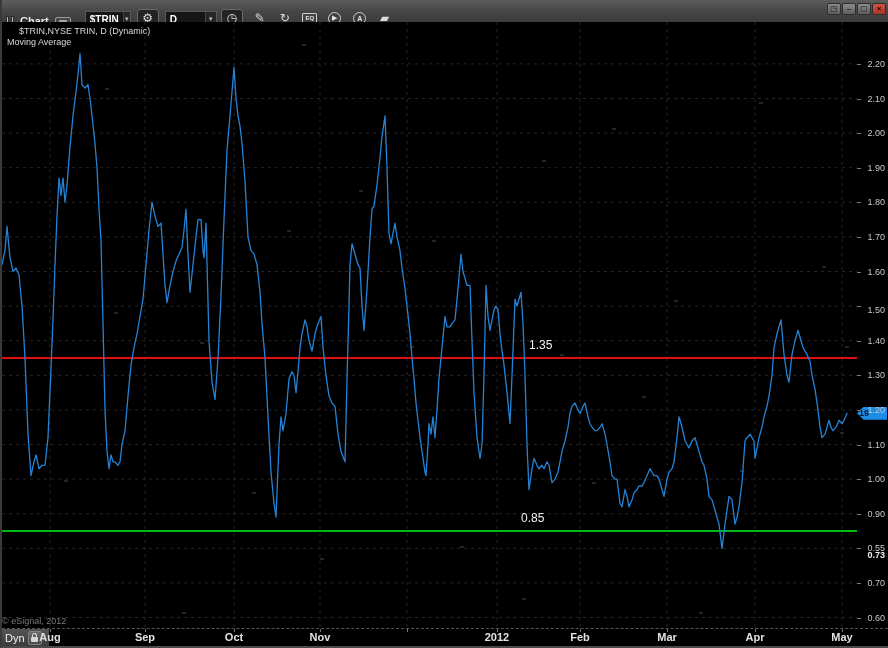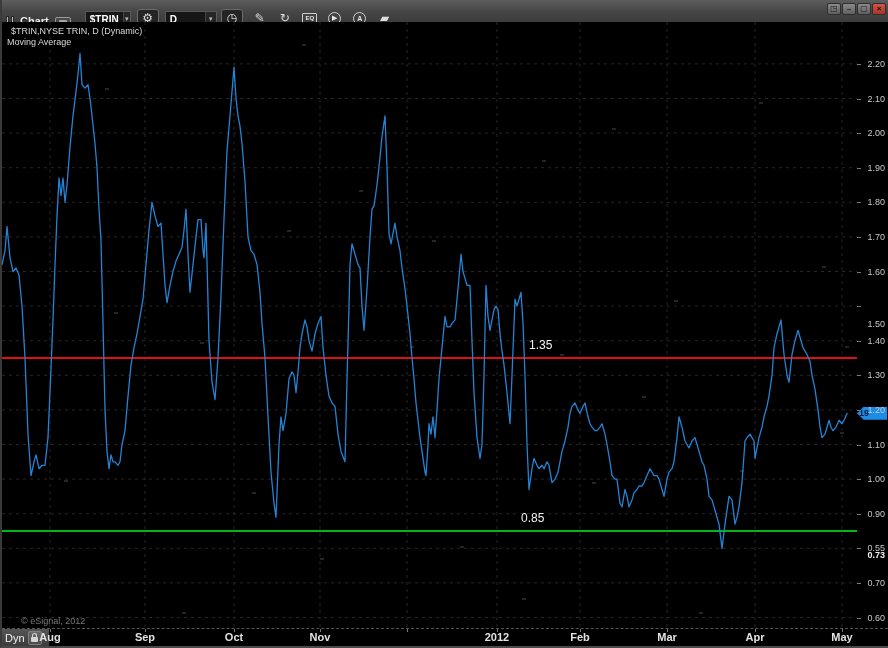--- a/index.html
+++ b/index.html
@@ -39,21 +39,21 @@
   .wbtn{width:14px;height:12px;border:1px solid #2e2e2e;border-radius:2px;
     background:linear-gradient(#8a8a8a,#5f5f5f);color:#1d1d1d;font-size:8px;line-height:10px;
     display:flex;align-items:center;justify-content:center;font-weight:bold;}
   .wbtn.close{background:linear-gradient(#d05548,#a83428);color:#2d0502;}
   
   .chart-area{position:absolute;left:0;top:22px;width:857px;height:608px;background:#000;
     border-right:1px solid #4d4d4d;}
   .chart-area svg{position:absolute;left:0;top:0;}
   .ovl{position:absolute;color:#d8d8d8;font-size:9px;white-space:nowrap;}
   .hline-label{position:absolute;color:#f2f2f2;font-size:12px;}
-  .copyright{position:absolute;left:19px;top:594px;color:#7a7a7a;font-size:9px;}
+  .copyright{position:absolute;left:0;top:594px;color:#7a7a7a;font-size:9px;}
   
   .price-axis{position:absolute;right:0;top:22px;width:31px;height:608px;background:#000;}
   .pal{position:absolute;right:3px;color:#c8c8c8;font-size:9px;line-height:10px;}
   .ptick{position:absolute;left:0;width:4px;height:1px;background:#7a7a7a;}
   .ptag{position:absolute;left:0;width:30px;height:13px;background:#1b8ce8;
     clip-path:polygon(0 50%,22% 0,100% 0,100% 100%,22% 100%);
     color:#001d3d;font-size:9px;font-weight:bold;display:flex;align-items:center;justify-content:flex-end;
     padding-right:18px;}
   .pextra{position:absolute;right:3px;color:#efefef;font-size:9px;font-weight:bold;}
   
@@ -179,21 +179,21 @@
         <rect x="590" y="482" width="4" height="2" fill="#20262c"></rect>
         <rect x="672" y="300" width="4" height="2" fill="#20262c"></rect>
         <rect x="843" y="346" width="4" height="2" fill="#20262c"></rect>
         <rect x="408" y="346" width="4" height="2" fill="#20262c"></rect>
         <rect x="540" y="160" width="4" height="2" fill="#20262c"></rect>
         <rect x="285" y="230" width="4" height="2" fill="#20262c"></rect>
         <line x1="0" y1="358" x2="857" y2="358" stroke="#e01010" stroke-width="2"></line>
         <line x1="0" y1="531" x2="857" y2="531" stroke="#00b818" stroke-width="2"></line>
         <path d="M0 264.6L3 250.7L5 226.5L8 257.7L11 271.5L14 268.0L17 275.0L20 306.1L23 358.0L26 434.1L29 475.6L32 461.8L34 454.9L37 468.7L40 465.3L43 465.3L46 437.6L49 368.4L51 319.9L53 264.6L55 216.1L57 178.1L59 195.4L61 178.1L63 202.3L65 185.0L68 146.9L71 115.8L74 91.6L76 74.3L78 53.5L80 84.7L83 88.1L86 84.7L88 98.5L90 115.8L93 143.5L95 167.7L97 209.2L99 240.4L101 323.4L103 409.9L105 451.4L107 468.7L109 454.9L111 461.8L113 461.8L116 465.3L118 461.8L120 444.5L123 430.7L126 396.1L129 364.9L132 347.6L135 333.8L138 316.5L141 299.2L144 264.6L147 230.0L150 202.3L153 216.1L156 226.5L159 223.1L161 254.2L163 285.3L165 302.6L168 285.3L171 271.5L174 261.1L177 254.2L180 247.3L182 230.0L184 209.2L186 254.2L188 292.3L191 264.6L194 236.9L196 219.6L199 219.6L201 250.7L202 257.7L204 223.1L207 340.7L210 382.2L213 399.5L216 358.0L219 295.7L222 219.6L225 150.4L228 115.8L230 91.6L232 67.4L234 98.5L236 115.8L238 126.2L240 143.5L243 181.5L246 236.9L249 250.7L252 254.2L255 264.6L258 292.3L260 323.4L263 358.0L266 416.8L269 472.2L272 503.3L274 517.2L277 444.5L279 416.8L281 430.7L284 413.4L287 378.8L290 371.8L292 375.3L294 392.6L296 371.8L298 347.6L300 333.8L303 319.9L305 326.9L307 340.7L310 351.1L313 333.8L316 323.4L319 316.5L321 347.6L324 375.3L327 396.1L330 403.0L333 406.4L336 434.1L339 451.4L343 461.8L345 378.8L347 306.1L348 264.6L350 243.8L353 254.2L356 264.6L358 268.0L360 306.1L362 330.3L365 288.8L368 236.9L370 209.2L372 205.8L375 185.0L378 157.3L380 136.6L383 115.8L385 167.7L387 233.4L389 243.8L391 233.4L393 223.1L395 236.9L398 250.7L400 268.0L403 288.8L405 306.1L408 333.8L410 358.0L412 378.8L414 403.0L416 420.3L418 437.6L420 451.4L423 472.2L424 475.6L426 444.5L427 423.7L429 434.1L431 416.8L433 437.6L435 409.9L437 378.8L440 347.6L443 316.5L445 326.9L448 326.9L450 323.4L453 319.9L456 288.8L459 254.2L461 271.5L463 278.4L465 285.3L468 285.3L470 340.7L472 392.6L475 437.6L478 458.3L480 444.5L482 375.3L484 285.3L486 316.5L488 330.3L490 319.9L492 309.6L494 306.1L496 309.6L498 333.8L500 351.1L502 364.9L505 392.6L508 423.7L510 375.3L513 299.2L515 306.1L517 299.2L519 292.3L521 323.4L523 375.3L525 444.5L527 489.5L530 468.7L532 458.3L535 465.3L537 468.7L540 465.3L542 468.7L545 461.8L547 465.3L550 482.6L553 479.1L556 472.2L558 461.8L560 451.4L563 441.0L566 427.2L568 413.4L570 406.4L573 403.0L576 409.9L578 413.4L581 406.4L583 403.0L586 416.8L588 423.7L590 427.2L593 430.7L595 430.7L598 427.2L600 423.7L603 434.1L605 444.5L608 461.8L610 475.6L613 479.1L615 479.1L618 503.3L620 506.8L623 489.5L625 496.4L627 506.8L630 499.9L632 492.9L635 489.5L637 486.0L640 486.0L642 482.6L645 475.6L648 468.7L650 472.2L652 475.6L655 475.6L657 479.1L660 489.5L662 496.4L665 479.1L667 472.2L670 468.7L672 461.8L675 437.6L677 416.8L680 427.2L683 441.0L685 444.5L687 448.0L690 441.0L693 437.6L695 444.5L698 454.9L700 461.8L702 465.3L705 479.1L707 496.4L710 499.9L713 510.2L715 517.2L717 524.1L720 548.3L723 524.1L725 510.2L727 496.4L730 499.9L733 524.1L735 517.2L737 506.8L740 482.6L743 441.0L745 437.6L748 434.1L750 437.6L752 441.0L753 458.3L755 448.0L757 437.6L760 427.2L762 416.8L765 406.4L767 396.1L770 375.3L772 347.6L775 333.8L779 319.9L782 354.5L785 375.3L787 382.2L790 354.5L793 340.7L796 330.3L799 340.7L801 347.6L803 351.1L805 354.5L808 361.5L810 375.3L813 389.1L816 409.9L818 427.2L820 437.6L823 434.1L825 427.2L827 420.3L829 427.2L831 430.7L834 427.2L837 420.3L840 423.7L842 420.3L845 413.4" fill="none" stroke="#2583d5" stroke-width="1.3" stroke-linejoin="round" stroke-linecap="round"></path>
       </svg>
-    <div class="ovl" style="left:9px;top:4px;">$TRIN,NYSE TRIN, D (Dynamic)</div>
+    <div class="ovl" style="left:17px;top:4px;">$TRIN,NYSE TRIN, D (Dynamic)</div>
     <div class="ovl" style="left:5px;top:15px;">Moving Average</div>
     <div class="hline-label" id="hl-upper" style="left: 527px; top: 316px;">1.35</div>
     <div class="hline-label" id="hl-lower" style="left: 519px; top: 489px;">0.85</div>
     <div class="copyright">© eSignal, 2012</div>
   </div>
 
   <div class="price-axis" id="price-axis">
     <div class="ptag" id="price-tag" style="top: 384.86px;">1.19</div>
   <span class="ptick" style="top: 41.9px;"></span>
       <span class="pal" style="top: 36.9px;">2.20</span>
@@ -203,21 +203,21 @@
       <span class="pal" style="top: 106.1px;">2.00</span>
       <span class="ptick" style="top: 145.7px;"></span>
       <span class="pal" style="top: 140.7px;">1.90</span>
       <span class="ptick" style="top: 180.3px;"></span>
       <span class="pal" style="top: 175.3px;">1.80</span>
       <span class="ptick" style="top: 214.9px;"></span>
       <span class="pal" style="top: 209.9px;">1.70</span>
       <span class="ptick" style="top: 249.5px;"></span>
       <span class="pal" style="top: 244.5px;">1.60</span>
       <span class="ptick" style="top: 284.1px;"></span>
-      <span class="pal" style="top: 297px;">1.50</span>
+      <span class="pal" style="top: 283px;">1.50</span>
       <span class="ptick" style="top: 318.7px;"></span>
       <span class="pal" style="top: 313.7px;">1.40</span>
       <span class="ptick" style="top: 353.3px;"></span>
       <span class="pal" style="top: 348.3px;">1.30</span>
       <span class="ptick" style="top: 387.9px;"></span>
       <span class="pal" style="top: 382.9px;">1.20</span>
       <span class="ptick" style="top: 422.5px;"></span>
       <span class="pal" style="top: 417.5px;">1.10</span>
       <span class="ptick" style="top: 457.1px;"></span>
       <span class="pal" style="top: 452.1px;">1.00</span>

